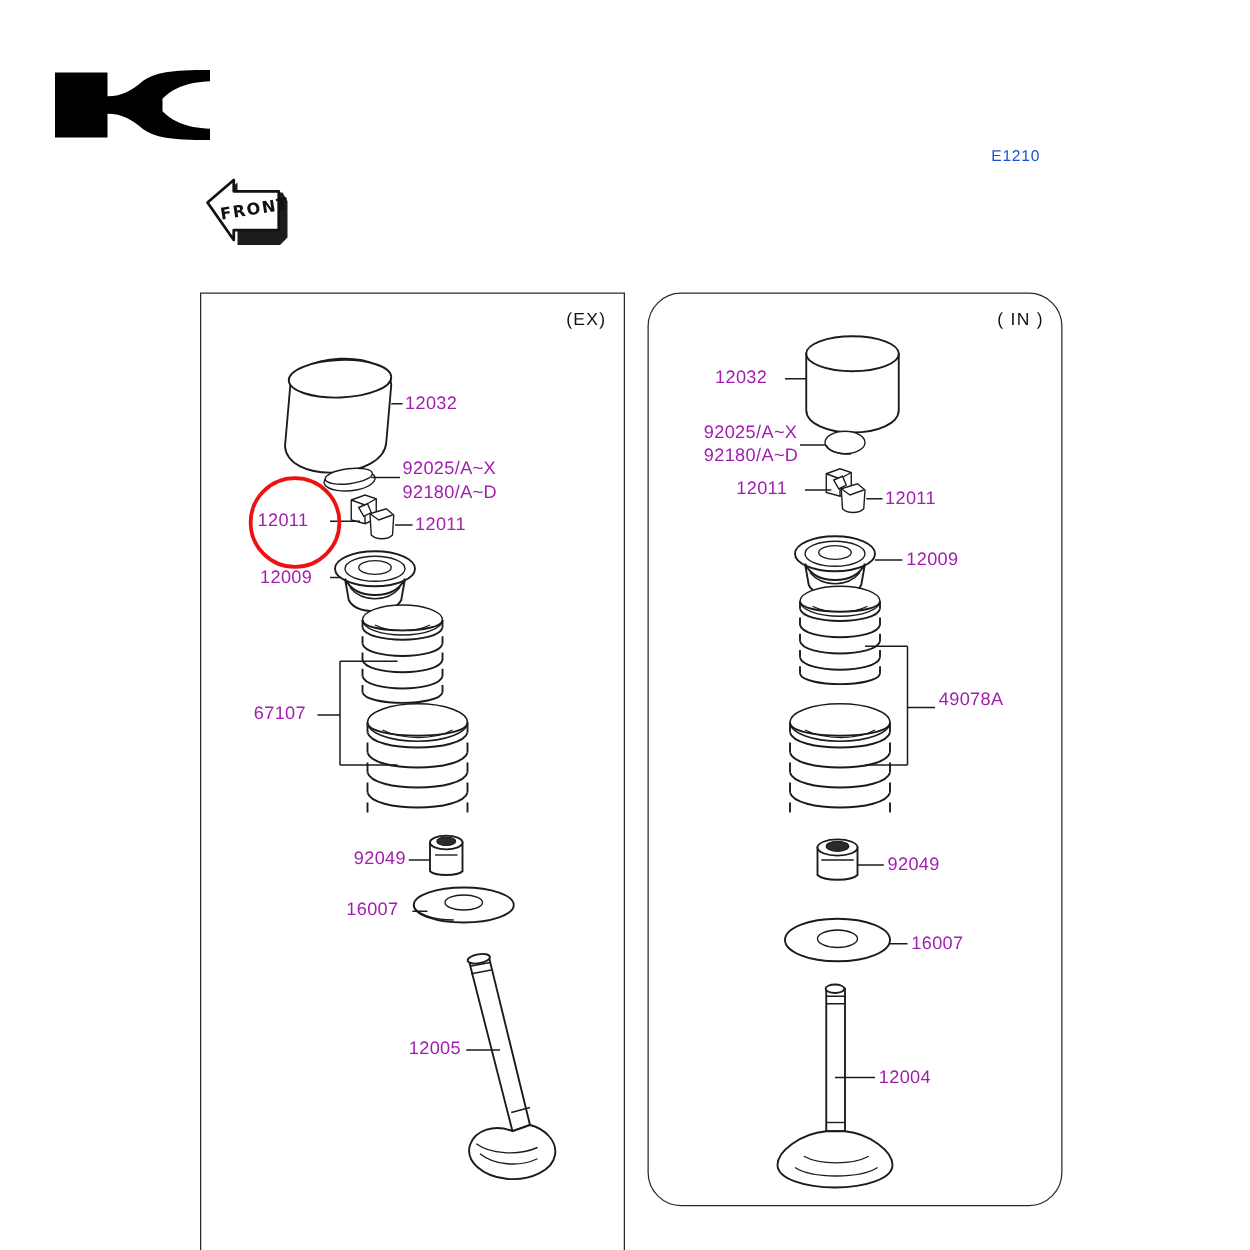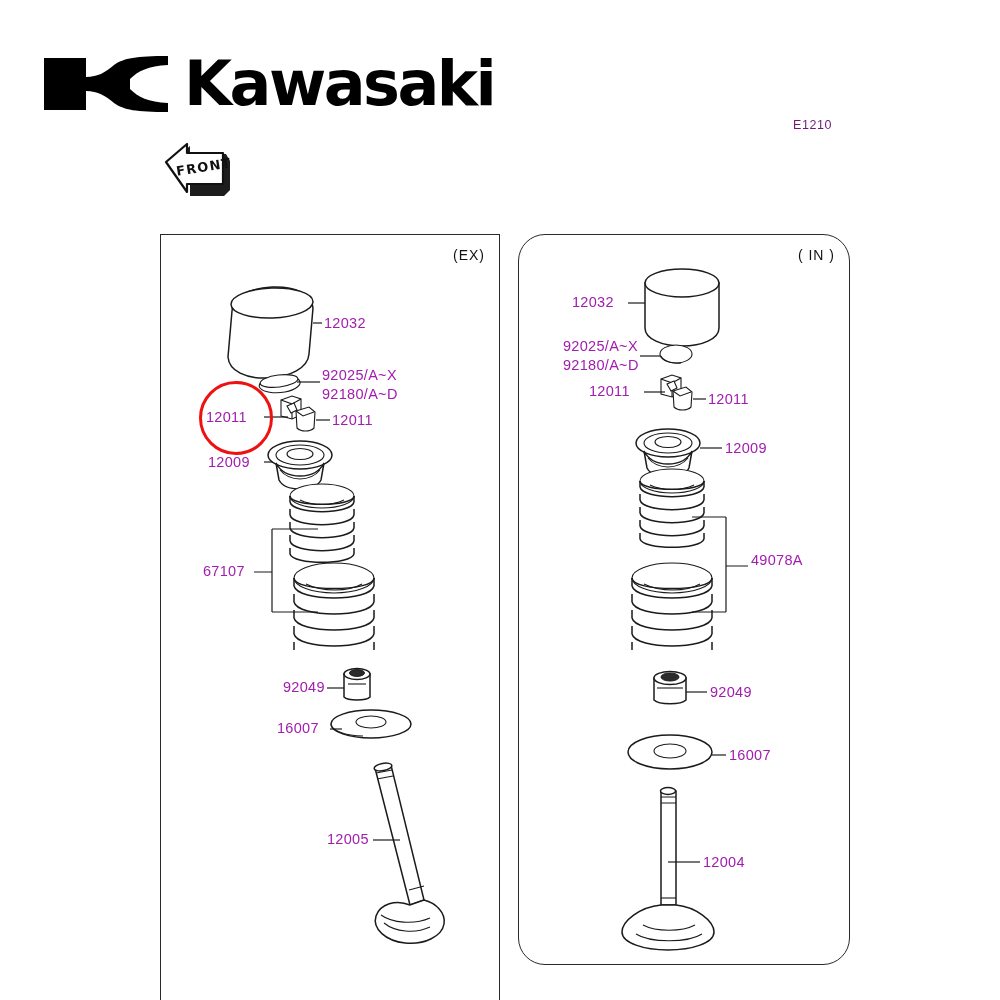--- a/index.html
+++ b/index.html
@@ -46,21 +46,21 @@
     color: #000;
     white-space: nowrap;
   }
 
   .diagram-code {
     position: absolute;
     left: 793px;
     top: 118px;
     font-size: 12.5px;
     letter-spacing: 0.6px;
-    color: #701a75;
+    color: #1d4ed8;
     white-space: nowrap;
   }
 
   .front-arrow {
     position: absolute;
     left: 160px;
     top: 140px;
     width: 78px;
     height: 62px;
   }
@@ -119,21 +119,20 @@
 </style>
 </head>
 <body>
 
 <div id="page">
 
   <div class="brand">
     <svg class="brand-mark" viewBox="0 0 128 58">
       <path d="M2 3 H44 V22 C56 22 64 17 72 10 C82 3 94 1 126 1 L126 10 C106 11 96 16 88 24 L88 34 C96 42 106 47 126 48 L126 57 C94 57 82 55 72 48 C64 41 56 36 44 36 V55 H2 Z" fill="#000"></path>
     </svg>
-    <div class="brand-word">Kawasaki</div>
   </div>
 
   <div class="diagram-code">E1210</div>
 
   <div class="front-arrow">
     <svg viewBox="0 0 78 62" width="78" height="62">
 
       <path d="M10 24 L30 6 L30 14 L66 14 L70 21 L70 50 L64 56 L30 56 L30 44 Z" fill="#1d1d1d"></path>
 
       <path d="M6 22 L27 4 L27 13 L63 13 L63 44 L27 44 L27 52 Z" fill="#ffffff" stroke="#111" stroke-width="2.2" stroke-linejoin="round"></path>

